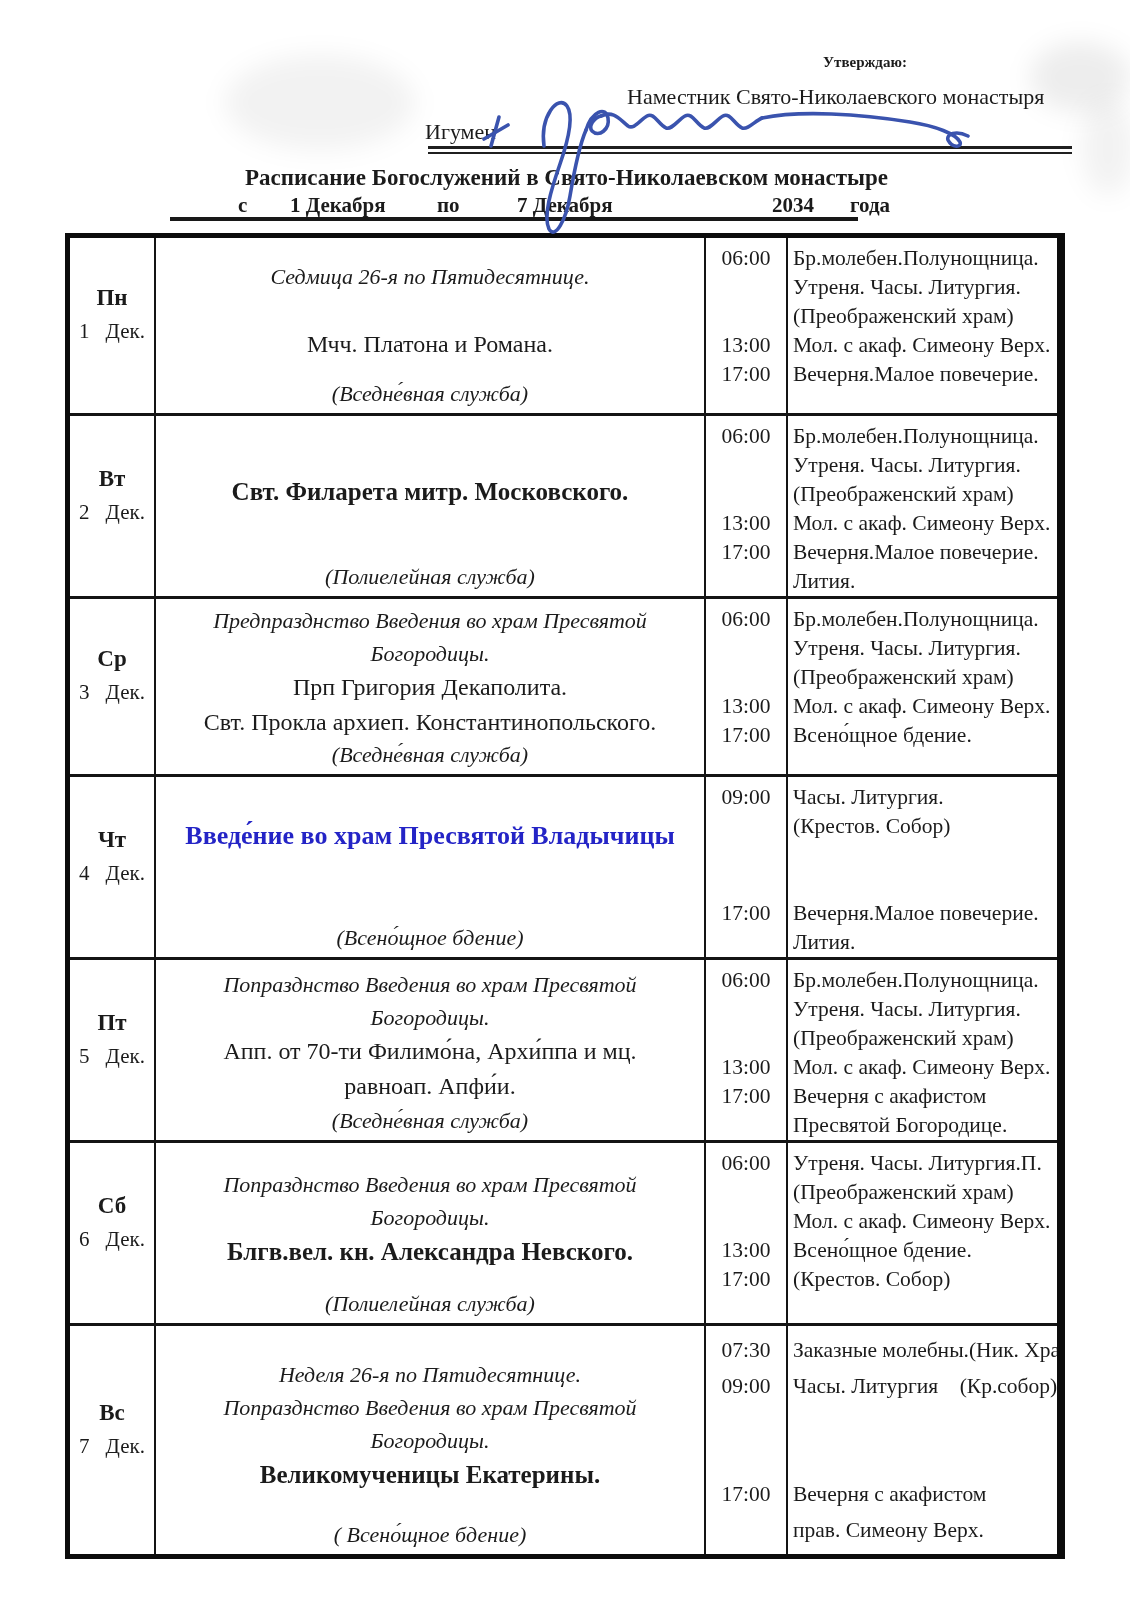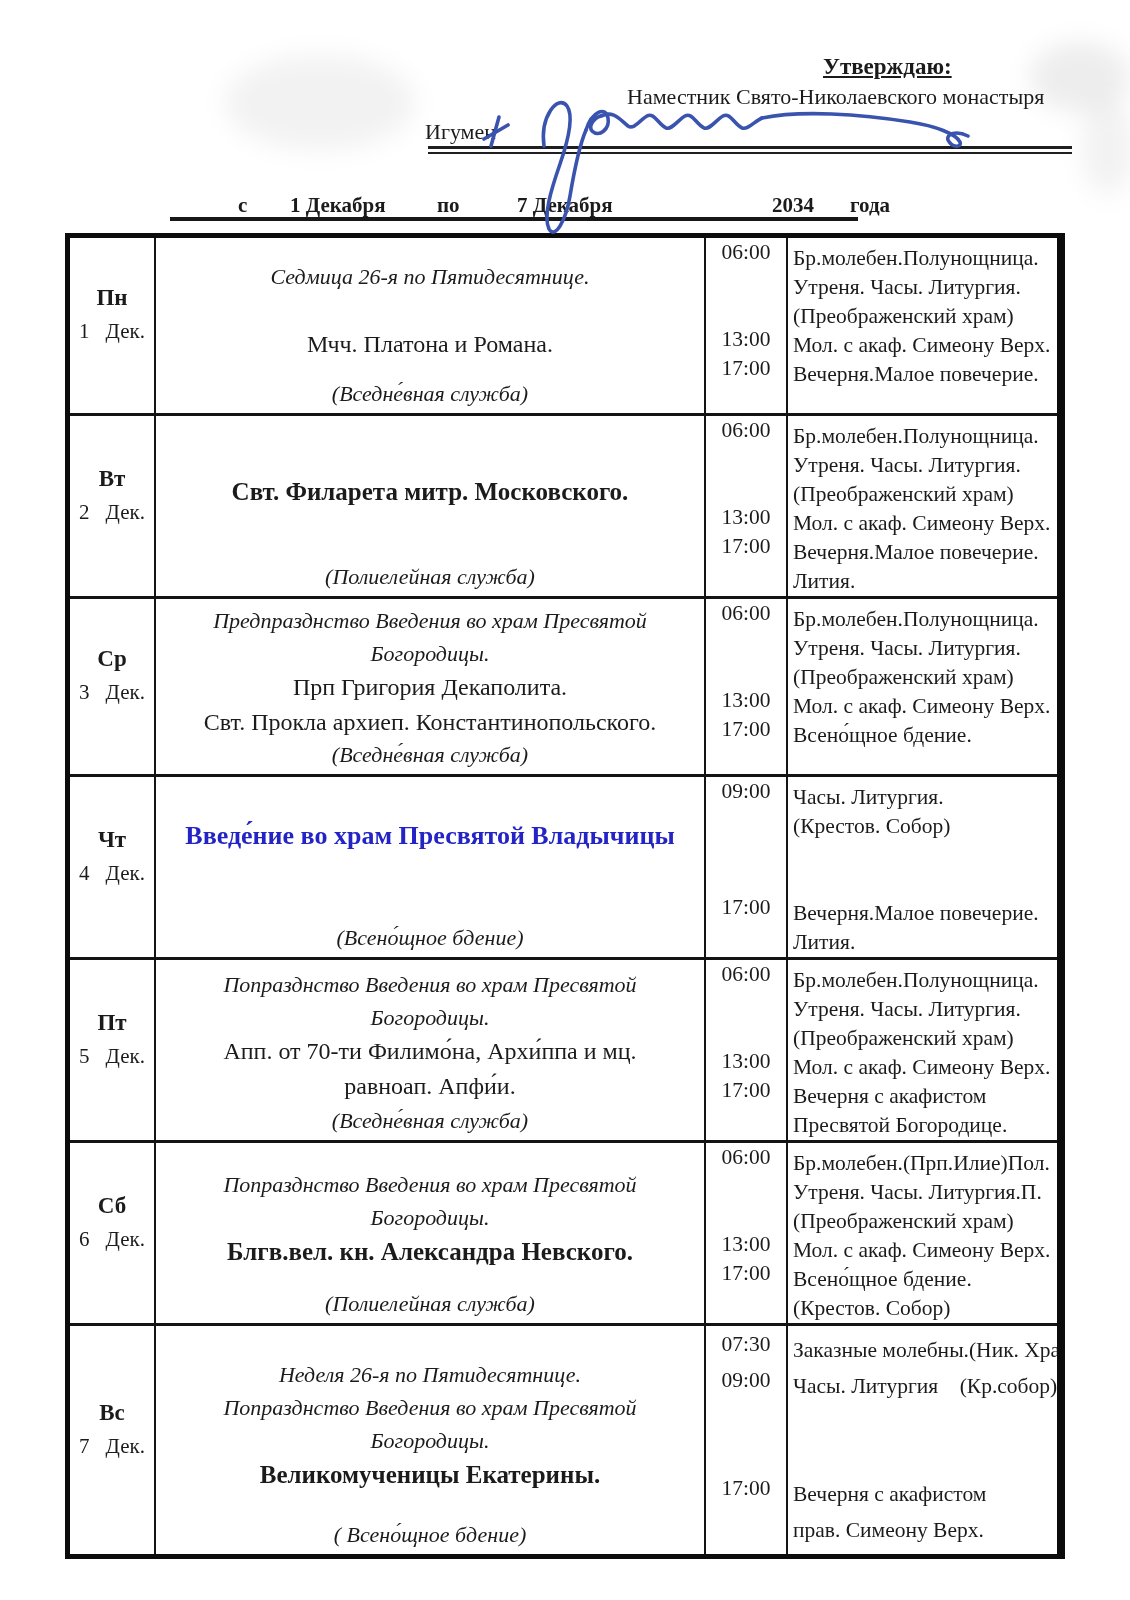--- a/index.html
+++ b/index.html
@@ -6,21 +6,21 @@
   .page{
     position:relative; width:1130px; height:1600px; background:#ffffff;
     font-family:"Liberation Serif","DejaVu Serif",serif; color:#1b1b1b; overflow:hidden;
   }
   
   .scan-shade{position:absolute; border-radius:50%; filter:blur(12px); pointer-events:none;}
   .shade-1{left:225px; top:55px; width:190px; height:95px; background:rgba(0,0,0,0.05);}
   .shade-2{left:1030px; top:42px; width:100px; height:70px; background:rgba(0,0,0,0.07);}
   .shade-3{left:1082px; top:100px; width:52px; height:95px; background:rgba(0,0,0,0.05);}
   
-  .approve{position:absolute; left:823px; top:54px; font-weight:bold; font-size:23px;text-decoration:underline;}
+  .approve{position:absolute; left:823px; top:54px; font-weight:bold; font-size:15px;}
   .vicar{position:absolute; left:627px; top:84px; font-size:22px; white-space:nowrap;}
   .hegumen{position:absolute; left:425px; top:119px; font-size:22px;text-align:center;}
   .sig-line{position:absolute; left:428px; top:146px; width:644px; height:3px;
     border-top:3px solid #1f1f1f; border-bottom:2px solid #1f1f1f;}
   .signature{position:absolute; left:470px; top:86px; z-index:3; pointer-events:none;}
   .doc-title{position:absolute; left:245px; top:165px; font-weight:bold; font-size:23px; white-space:nowrap;}
   .date-line{position:absolute; left:0; top:193px; width:1130px; height:26px; font-weight:bold; font-size:21px;}
   .date-line span{position:absolute; white-space:nowrap;}
   .dl-c{left:238px;} .dl-from{left:290px;} .dl-po{left:437px;} .dl-to{left:517px;}
   .dl-year{left:772px;} .dl-goda{left:850px;}
@@ -37,21 +37,21 @@
   .day-abbr{font-weight:bold; font-size:23px; line-height:26px;}
   .day-date{font-size:21px; margin-top:8px; display:flex; gap:16px;}
   .col-desc{display:flex; flex-direction:column; text-align:center; padding:5px 8px 4px 8px;}
   .desc-lines{flex:1; display:flex; flex-direction:column; justify-content:center;}
   .d-it{font-style:italic; font-size:22px; line-height:33px;}
   .d-lg{font-size:24px; line-height:35px;}
   .d-bold{font-size:25px; font-weight:bold; line-height:36px;}
   .d-blue{font-size:26px; font-weight:bold; line-height:39px; color:var(--feast-blue,#2424c6);}
   .d-sp{height:34px;}
   .desc-note{font-style:italic; font-size:22px; line-height:30px;}
-  .col-time{text-align:center;font-family:Liberation Serif, serif;}
+  .col-time{padding-top:6px; text-align:center;font-family:Liberation Serif, serif;}
   .time-line{font-size:21.5px; line-height:29px; height:29px;}
   .col-svc{border-right:none; padding:6px 0 0 5px;}
   .svc-line{font-size:21.5px; line-height:29px; height:29px; white-space:pre; overflow:hidden;}
   .row:last-child .time-line, .row:last-child .svc-line{line-height:36px; height:36px;}
 </style>
 </head>
 <body>
 
 <div class="page">
 
@@ -69,20 +69,21 @@
       <path d="M29,31 L21,60"></path>
       <path d="M74,60 C70,30 88,8 97,20 C104,30 99,52 90,78 C81,104 73,130 79,143 C85,154 96,134 100,110 C104,86 110,58 116,44"></path>
       <path d="M116,44 C122,25 136,20 138,32 C140,43 129,52 122,45 C118,40 124,32 131,30"></path>
       <path d="M131,30 C144,24 150,34 158,40 C164,44 170,34 177,30 C184,26 188,38 196,42 C202,44 208,34 215,30 C222,26 226,38 234,42 C240,44 246,34 253,30 C260,26 264,38 272,42 C278,44 285,35 292,32"></path>
       <path d="M292,32 C330,24 390,28 440,36 C466,40 486,48 490,56 C492,62 482,62 478,54 C476,48 486,44 498,50"></path>
     </g>
   </svg>
 
   <div class="sig-line"></div>
 
+  <div class="doc-title">Расписание Богослужений в Свято-Николаевском монастыре</div>
 
   <div class="date-line">
     <span class="dl-c">с</span>
     <span class="dl-from">1 Декабря</span>
     <span class="dl-po">по</span>
     <span class="dl-to">7 Декабря</span>
     <span class="dl-year">2034</span>
     <span class="dl-goda">года</span>
   </div>
   <div class="title-underline"></div>
@@ -266,21 +267,20 @@
         </div>
         <div class="cell col-time">
           <div class="time-line">06:00</div>
           <div class="time-line"></div>
           <div class="time-line"></div>
           <div class="time-line">13:00</div>
           <div class="time-line">17:00</div>
           <div class="time-line"></div>
         </div>
         <div class="cell col-svc">
-          <div class="svc-line">Бр.молебен.(Прп.Илие)Пол.</div>
           <div class="svc-line">Утреня. Часы. Литургия.П.</div>
           <div class="svc-line">(Преображенский храм)</div>
           <div class="svc-line">Мол. с акаф. Симеону Верх.</div>
           <div class="svc-line">Всено́щное бдение.</div>
           <div class="svc-line">(Крестов. Собор)</div>
         </div>
       </div>
       <div class="row">
         <div class="cell col-day">
           <div class="day-abbr">Вс</div>

